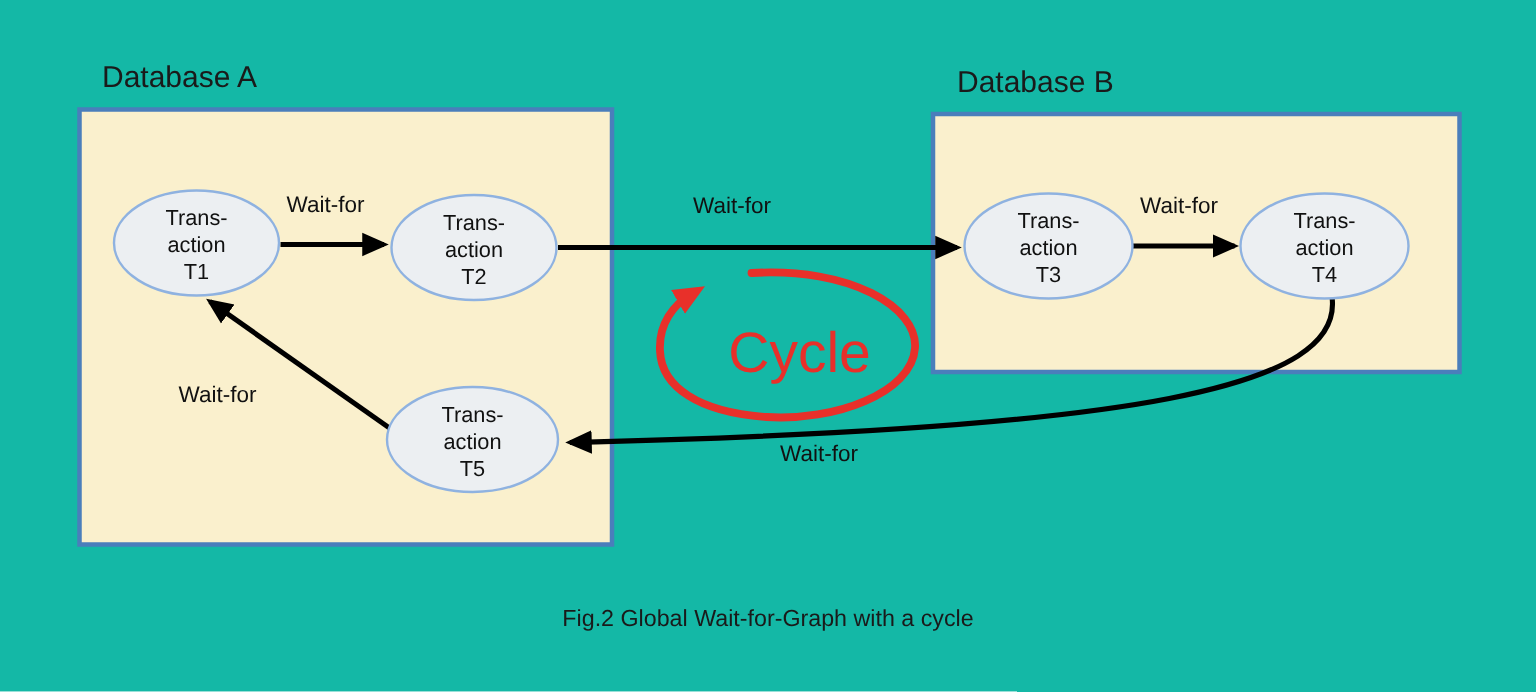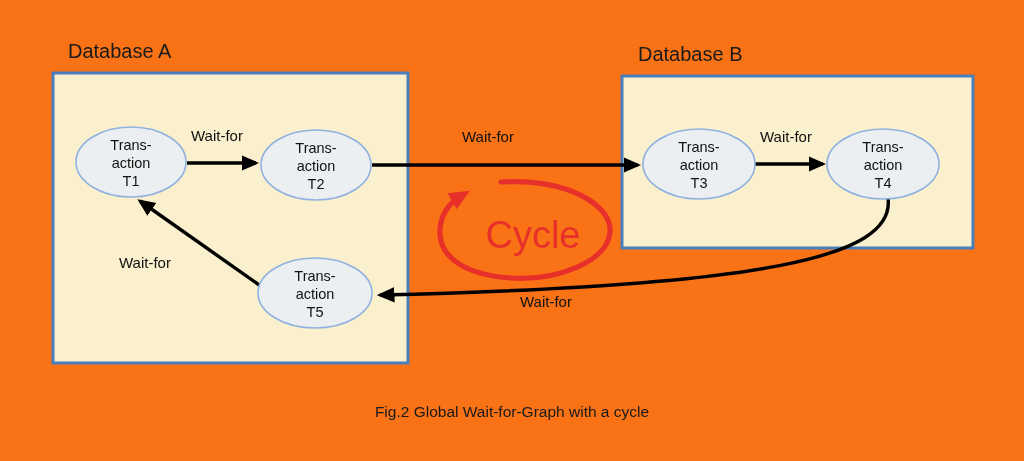--- a/index.html
+++ b/index.html
@@ -7,21 +7,21 @@
     padding: 0;
     background: #ffffff;
   }
   body {
     font-family: "Liberation Sans", sans-serif;
   }
   #canvas {
     position: relative;
     width: 1024px;
     height: 461px;
-    background: #f97316;
+    background: #14b8a6;
     overflow: hidden;
   }
   #diagram-svg {
     position: absolute;
     left: 0;
     top: 0;
     width: 1024px;
     height: 461px;
   }
   .db-title {

